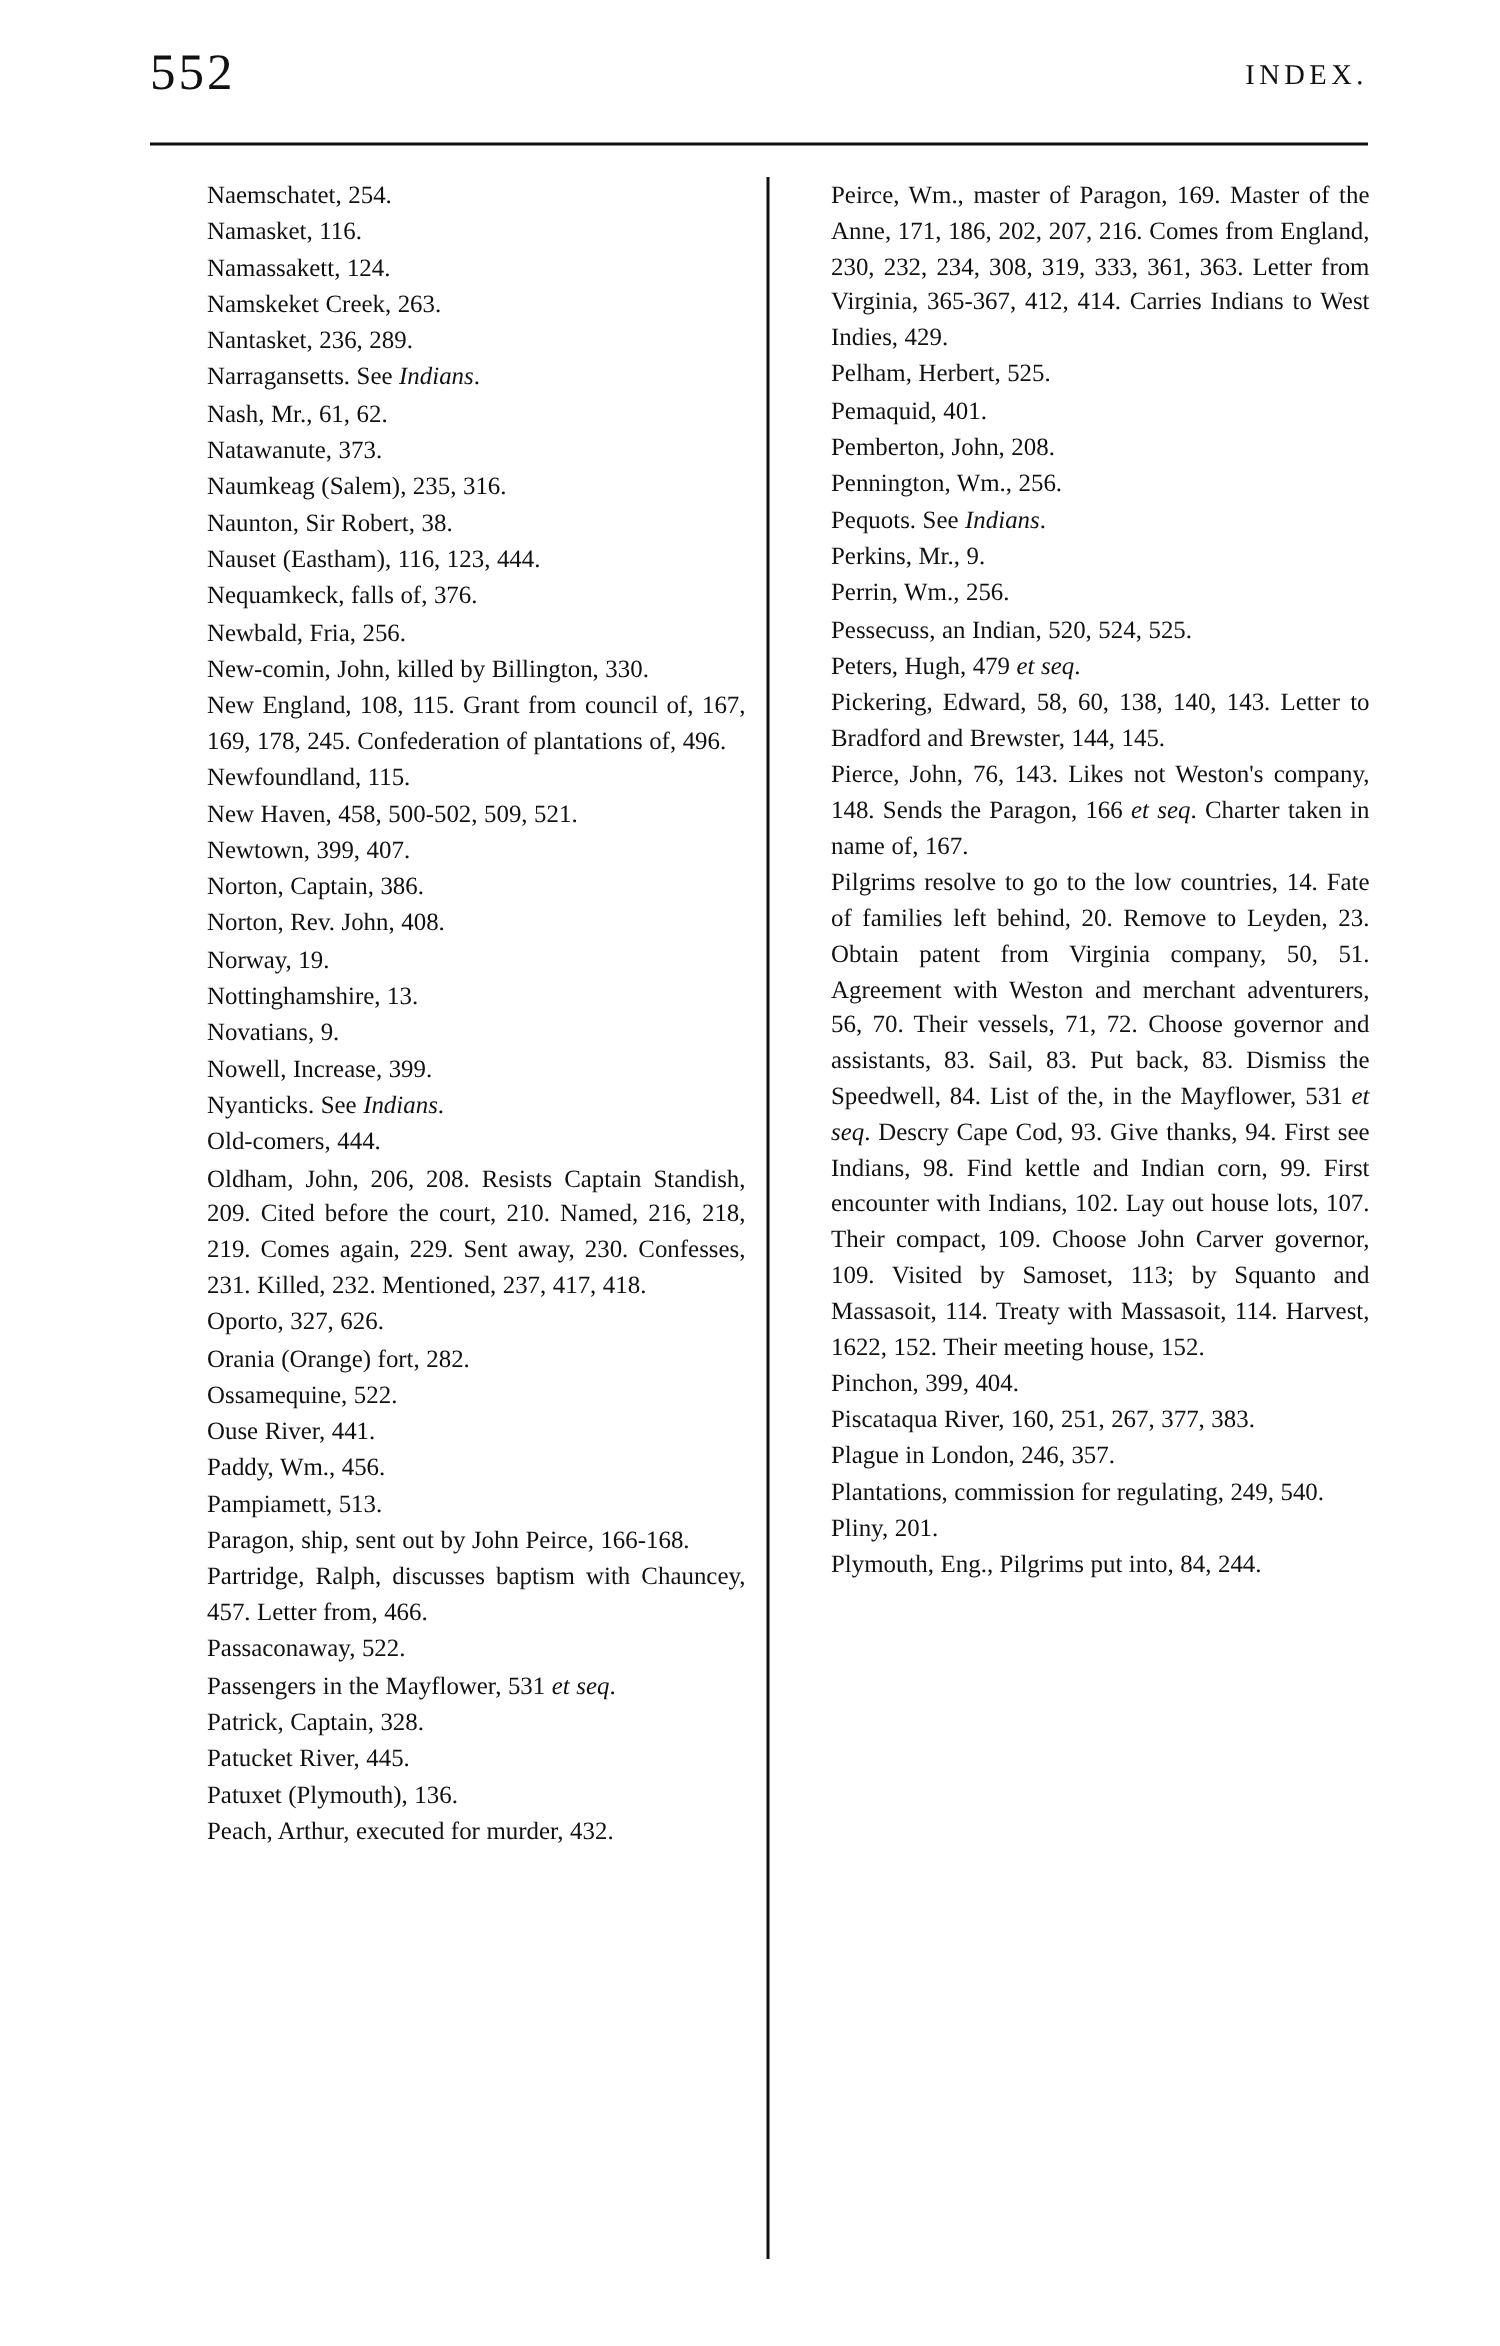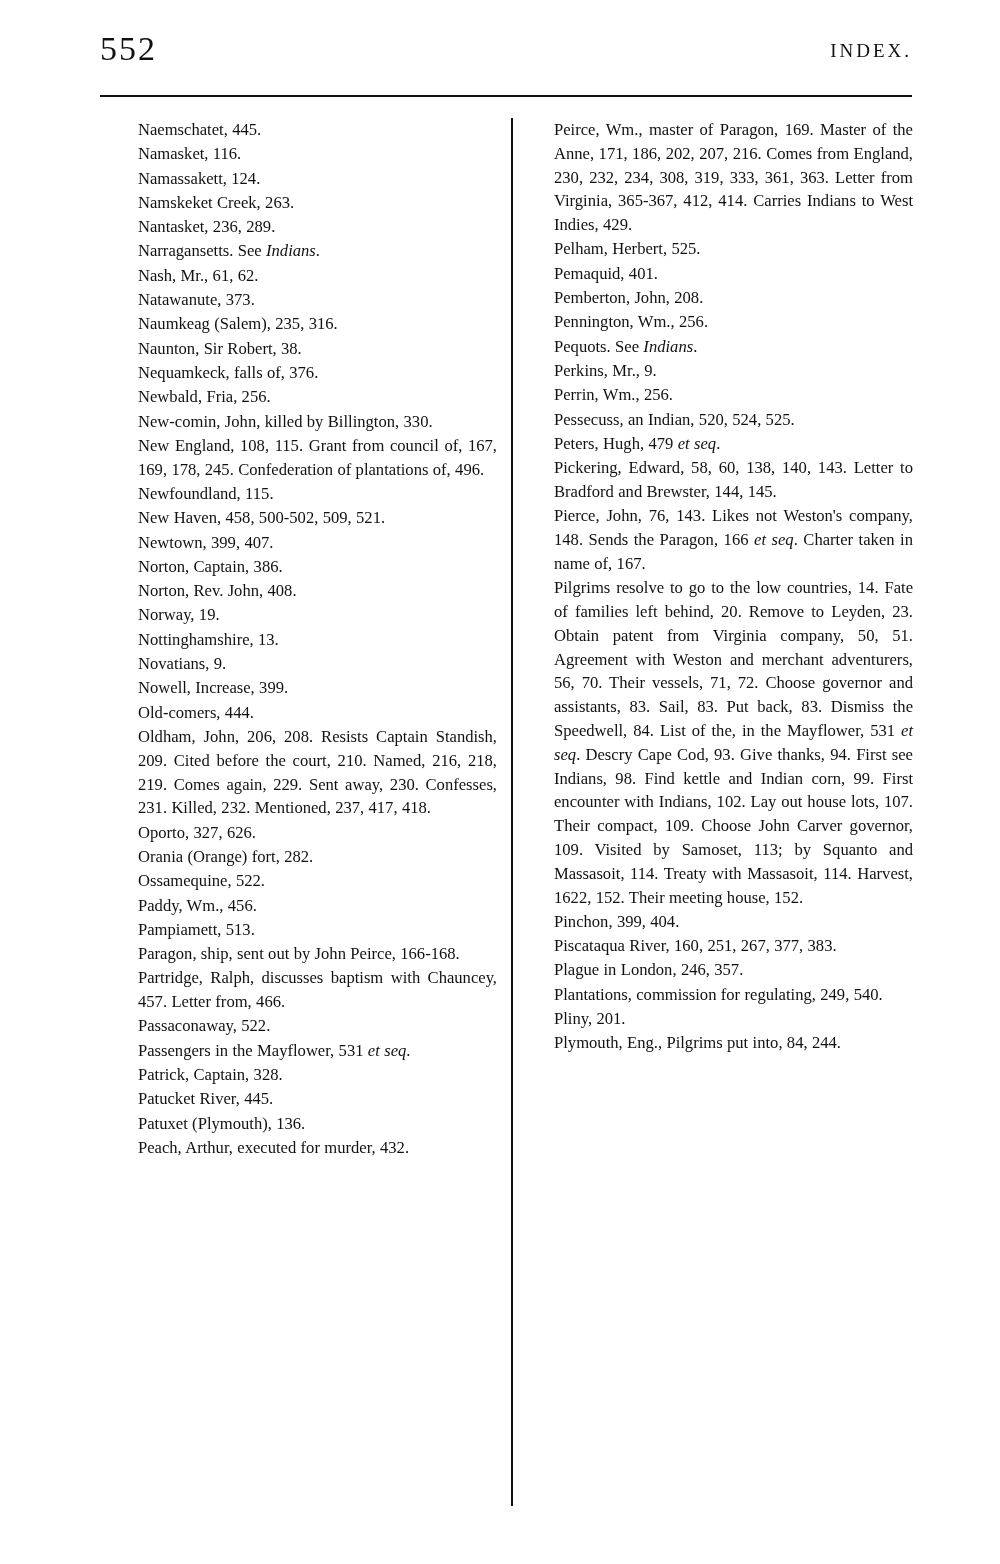--- a/index.html
+++ b/index.html
@@ -102,48 +102,51 @@
   <div class="header">
     <div class="folio">552</div>
     <div class="header-title">INDEX.</div>
   </div>
 
   <div class="rule"></div>
 
   <div class="columns">
     <div class="col-divider"></div>
     <div class="col col-left" id="col-left">
-        <p class="entry">Naemschatet, 445.</p>
+        <p class="entry">Naemschatet, 254.</p>
         <p class="entry">Namasket, 116.</p>
         <p class="entry">Namassakett, 124.</p>
         <p class="entry">Namskeket Creek, 263.</p>
         <p class="entry">Nantasket, 236, 289.</p>
         <p class="entry">Narragansetts.  See <i>Indians</i>.</p>
         <p class="entry">Nash, Mr., 61, 62.</p>
         <p class="entry">Natawanute, 373.</p>
         <p class="entry">Naumkeag (Salem), 235, 316.</p>
         <p class="entry">Naunton, Sir Robert, 38.</p>
+        <p class="entry">Nauset (Eastham), 116, 123, 444.</p>
         <p class="entry">Nequamkeck, falls of, 376.</p>
         <p class="entry">Newbald, Fria, 256.</p>
         <p class="entry">New-comin, John, killed by Billington, 330.</p>
         <p class="entry">New England, 108, 115.  Grant from council of, 167, 169, 178, 245.  Confederation of plantations of, 496.</p>
         <p class="entry">Newfoundland, 115.</p>
         <p class="entry">New Haven, 458, 500-502, 509, 521.</p>
         <p class="entry">Newtown, 399, 407.</p>
         <p class="entry">Norton, Captain, 386.</p>
         <p class="entry">Norton, Rev. John, 408.</p>
         <p class="entry">Norway, 19.</p>
         <p class="entry">Nottinghamshire, 13.</p>
         <p class="entry">Novatians, 9.</p>
         <p class="entry">Nowell, Increase, 399.</p>
+        <p class="entry">Nyanticks.  See <i>Indians</i>.</p>
         <p class="entry">Old-comers, 444.</p>
         <p class="entry">Oldham, John, 206, 208.  Resists Captain Standish, 209.  Cited before the court, 210.  Named, 216, 218, 219.  Comes again, 229.  Sent away, 230.  Confesses, 231.  Killed, 232.  Mentioned, 237, 417, 418.</p>
         <p class="entry">Oporto, 327, 626.</p>
         <p class="entry">Orania (Orange) fort, 282.</p>
         <p class="entry">Ossamequine, 522.</p>
+        <p class="entry">Ouse River, 441.</p>
         <p class="entry">Paddy, Wm., 456.</p>
         <p class="entry">Pampiamett, 513.</p>
         <p class="entry">Paragon, ship, sent out by John Peirce, 166-168.</p>
         <p class="entry">Partridge, Ralph, discusses baptism with Chauncey, 457.  Letter from, 466.</p>
         <p class="entry">Passaconaway, 522.</p>
         <p class="entry">Passengers in the Mayflower, 531 <i>et seq</i>.</p>
         <p class="entry">Patrick, Captain, 328.</p>
         <p class="entry">Patucket River, 445.</p>
         <p class="entry">Patuxet (Plymouth), 136.</p>
         <p class="entry">Peach, Arthur, executed for murder, 432.</p>

